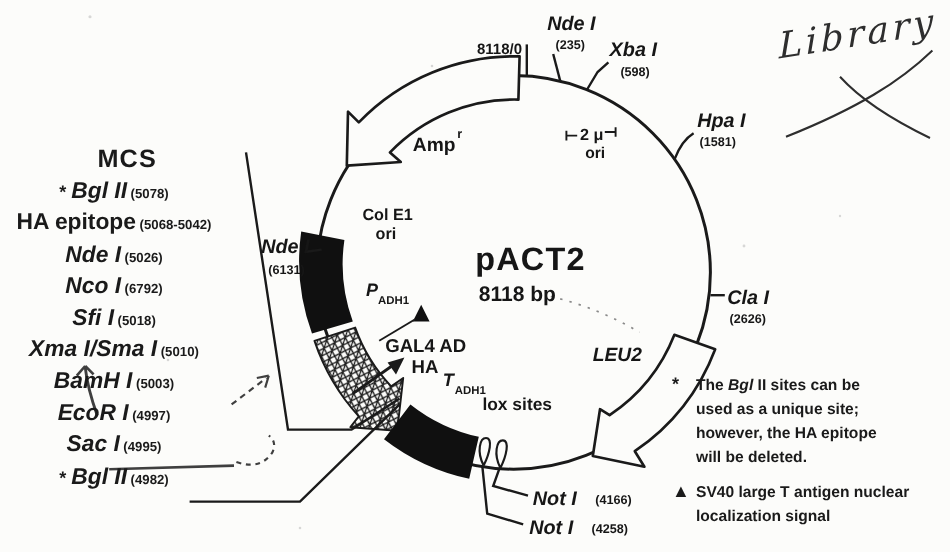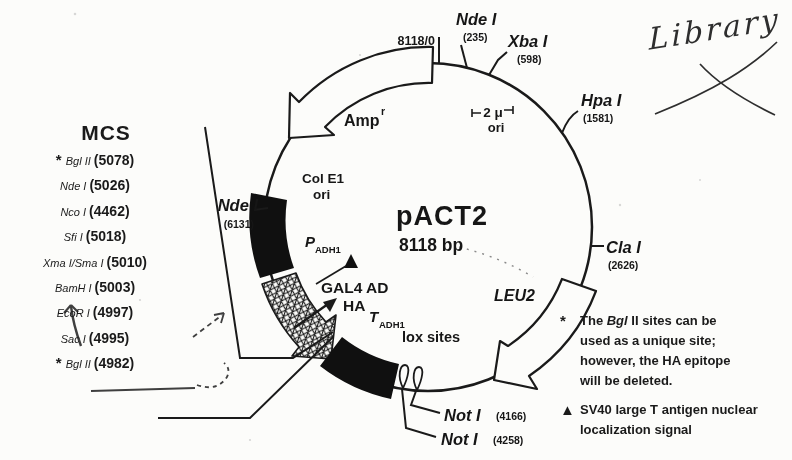--- a/index.html
+++ b/index.html
@@ -8,23 +8,23 @@
     background:#fcfcfa;overflow:hidden;
     font-family:"Liberation Sans", sans-serif;color:#1a1a1a;
   }
   svg text{font-family:"Liberation Sans", sans-serif;fill:#161616;}
   .t-it{font-weight:bold;font-style:italic;}
   
   .mcs{position:absolute;left:0;top:118px;width:190px;text-align:center;line-height:24.4px;}
   .mcs-heading{font-size:21px;font-weight:bold;letter-spacing:1px;margin-right:-22px;line-height:30px;}
   .mcs-row{white-space:nowrap;}
   .row-prefix{font-size:15px;font-weight:bold;}
-  .row-name{font-size:11px;font-weight:normal;font-style:italic;}
+  .row-name{font-size:19px;font-weight:bold;font-style:italic;}
   .mcs-row[data-roman="true"] .row-name{font-style:normal;}
-  .row-pos{font-size:14px;font-weight:bold;margin-left:3px;}
+  .row-pos{font-size:11px;font-weight:bold;margin-left:3px;}
   
   .notes{position:absolute;left:560px;top:311px;width:222px;}
   .note{display:flex;margin-bottom:9px;}
   .note-marker{width:20px;flex:0 0 20px;font-size:15px;font-weight:bold;line-height:20px;}
   .note-body{font-size:13px;font-weight:bold;line-height:20px;}
   .note-body .it{font-style:italic;}
   
   .handwriting{
     position:absolute;left:648px;top:10px;width:150px;
     font-family:"DejaVu Serif", serif;font-style:italic;font-size:30px;
@@ -161,25 +161,28 @@
     <text x="321" y="293" font-size="15.5" font-weight="bold">GAL4 AD</text>
     <text x="343" y="311" font-size="15.5" font-weight="bold">HA</text>
   </svg>
 
   
   <div class="mcs">
     <div class="mcs-heading">MCS</div>
     <div class="mcs-row">
       <span class="row-prefix">* </span><span class="row-name">Bgl II</span><span class="row-pos">(5078)</span>
     </div>
+    <div class="mcs-row" data-roman="true">
+      <span class="row-name">HA epitope</span><span class="row-pos">(5068-5042)</span>
+    </div>
     <div class="mcs-row">
       <span class="row-name">Nde I</span><span class="row-pos">(5026)</span>
     </div>
     <div class="mcs-row">
-      <span class="row-name">Nco I</span><span class="row-pos">(4462)</span>
+      <span class="row-name">Nco I</span><span class="row-pos">(6792)</span>
     </div>
     <div class="mcs-row">
       <span class="row-name">Sfi I</span><span class="row-pos">(5018)</span>
     </div>
     <div class="mcs-row">
       <span class="row-name">Xma I/Sma I</span><span class="row-pos">(5010)</span>
     </div>
     <div class="mcs-row">
       <span class="row-name">BamH I</span><span class="row-pos">(5003)</span>
     </div>

